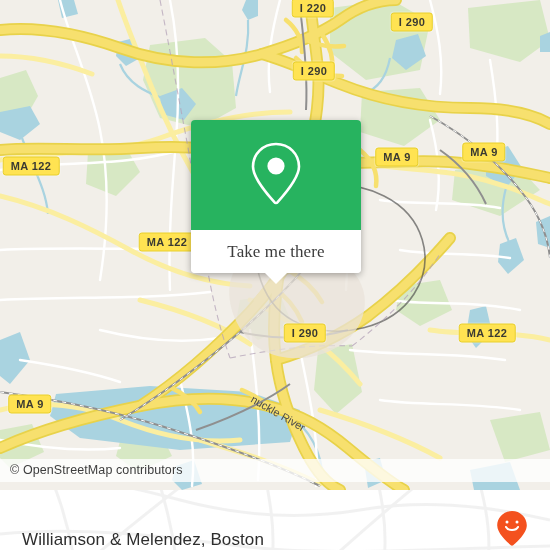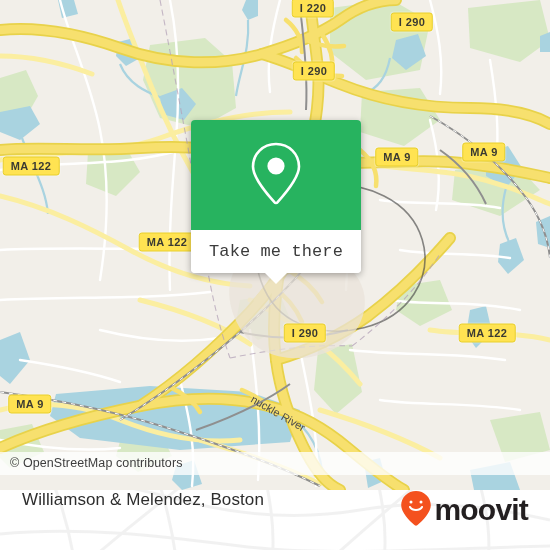--- a/index.html
+++ b/index.html
@@ -85,40 +85,40 @@
   }
   #popup-label {
     background: #ffffff;
     height: 43px;
     border-radius: 0 0 4px 4px;
     display: flex;
     align-items: center;
     justify-content: center;
     color: #3c3c3c;
     font-size: 17px;
-    font-family: Liberation Mono, monospace;
+    font-family: Liberation Serif, serif;
     letter-spacing: 0.1px;
   }
   #popup-tail {
     position: absolute;
     left: 50%;
     bottom: -11px;
     margin-left: -11px;
     width: 0;
     height: 0;
     border-left: 11px solid transparent;
     border-right: 11px solid transparent;
     border-top: 11px solid #ffffff;
   }
 
   
   #attribution {
     position: absolute;
     left: 0;
-    bottom: 15px;
+    bottom: 8px;
     width: 100%;
     background: rgba(255,255,255,0.78);
     color: #3d3d3d;
     font-size: 12.5px;
     font-family: "Liberation Sans", sans-serif;
     padding: 4px 0 5px 10px;
     box-sizing: border-box;
     letter-spacing: 0.1px;
   }
 
@@ -138,21 +138,21 @@
     width: 550px;
     height: 110px;
     opacity: 0.13;
   }
   #footer-inner {
     position: absolute;
     left: 0; top: 0;
     width: 100%;
     height: 100%;
     display: flex;
-    align-items: flex-start;
+    align-items: flex-end;
     justify-content: space-between;
     box-sizing: border-box;
     padding: 0 22px 0 22px;
   }
   #footer-title {
     color: #2e2e2e;
     font-size: 17px;
     font-family: "Liberation Sans", sans-serif;
     letter-spacing: 0.1px;
     white-space: nowrap;
@@ -375,18 +375,17 @@
       <div id="footer-title">Williamson &amp; Melendez, Boston</div>
       <div id="brand">
         <span>
           <svg width="32" height="36" viewBox="0 0 32 36">
             <path d="M16,1 C7.8,1 1.2,7.4 1.2,15.3 C1.2,23.6 12,33 14.8,35.2 C15.5,35.8 16.5,35.8 17.2,35.2 C20,33 30.8,23.6 30.8,15.3 C30.8,7.4 24.2,1 16,1 Z" fill="#f4511e"></path>
             <circle cx="11" cy="12" r="1.5" fill="#ffffff"></circle>
             <circle cx="21" cy="12" r="1.5" fill="#ffffff"></circle>
             <path d="M10,17 C12,21 20,21 22,17" fill="none" stroke="#ffffff" stroke-width="2" stroke-linecap="round"></path>
           </svg>
         </span>
-        <span id="brand-word">moovit</span>
       </div>
     </div>
   </div>
 
 </div>
 
 </body></html>

